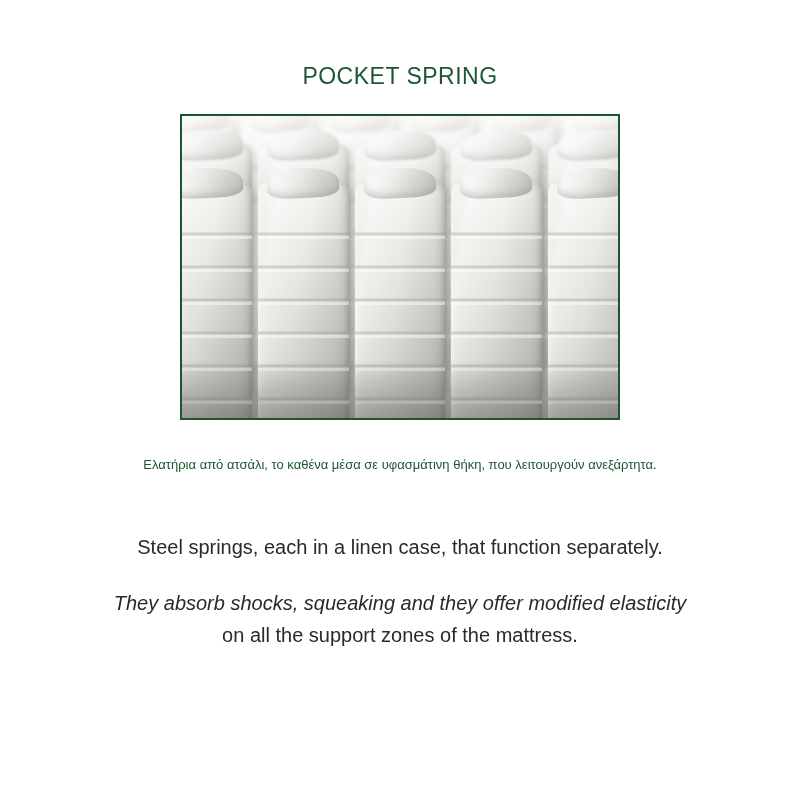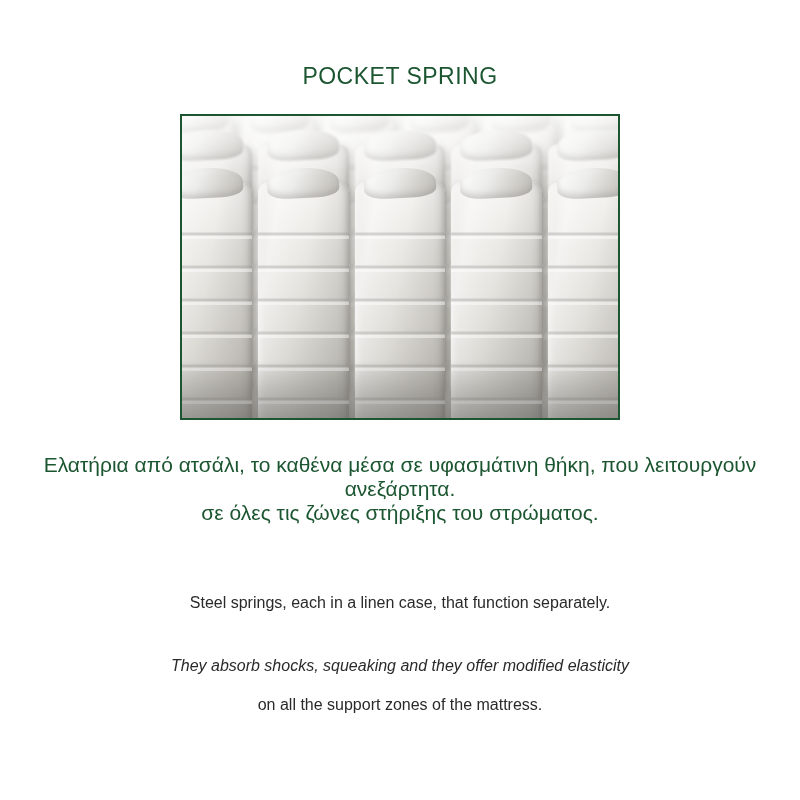--- a/index.html
+++ b/index.html
@@ -135,31 +135,31 @@
   }
   .captions {
     position: absolute;
     left: 0;
     right: 0;
     top: 440px;
     text-align: center;
   }
   .gr {
     color: #1c5631;
-    font-size: 21px;
+    font-size: 13px;
     line-height: 24px;
     margin: 0;
   }
   .gr.line1 { padding-top: 13px; }
   .gr.line2 { padding-top: 23px; }
   .en {
     color: #2a2a2a;
-    font-size: 16px;
+    font-size: 20px;
     line-height: 23px;
-    margin: 16px;
+    margin: 9px;
   }
   .en.line1 { padding-top: 50px; }
   .en.line2 { padding-top: 24px; font-style: italic; }
 </style>
 </head>
 <body>
 
 <div class="page">
 
   <h1 class="title">POCKET SPRING</h1>
@@ -188,20 +188,19 @@
         <div class="pocket"></div>
         <div class="pocket"></div>
       </div>
       <div class="top-haze"></div>
       <div class="shadow-band"></div>
     </div>
   </div>
 
   <div class="captions">
     <p class="gr line1">Ελατήρια από ατσάλι, το καθένα μέσα σε υφασμάτινη θήκη, που λειτουργούν ανεξάρτητα.</p>
-    <p class="gr">σε όλες τις ζώνες στήριξης του στρώματος.</p>
 
     <p class="en line1">Steel springs, each in a linen case, that function separately.</p>
     <p class="en line2">They absorb shocks, squeaking and they offer modified elasticity</p>
     <p class="en">on all the support zones of the mattress.</p>
   </div>
 
 </div>
 
 </body></html>

